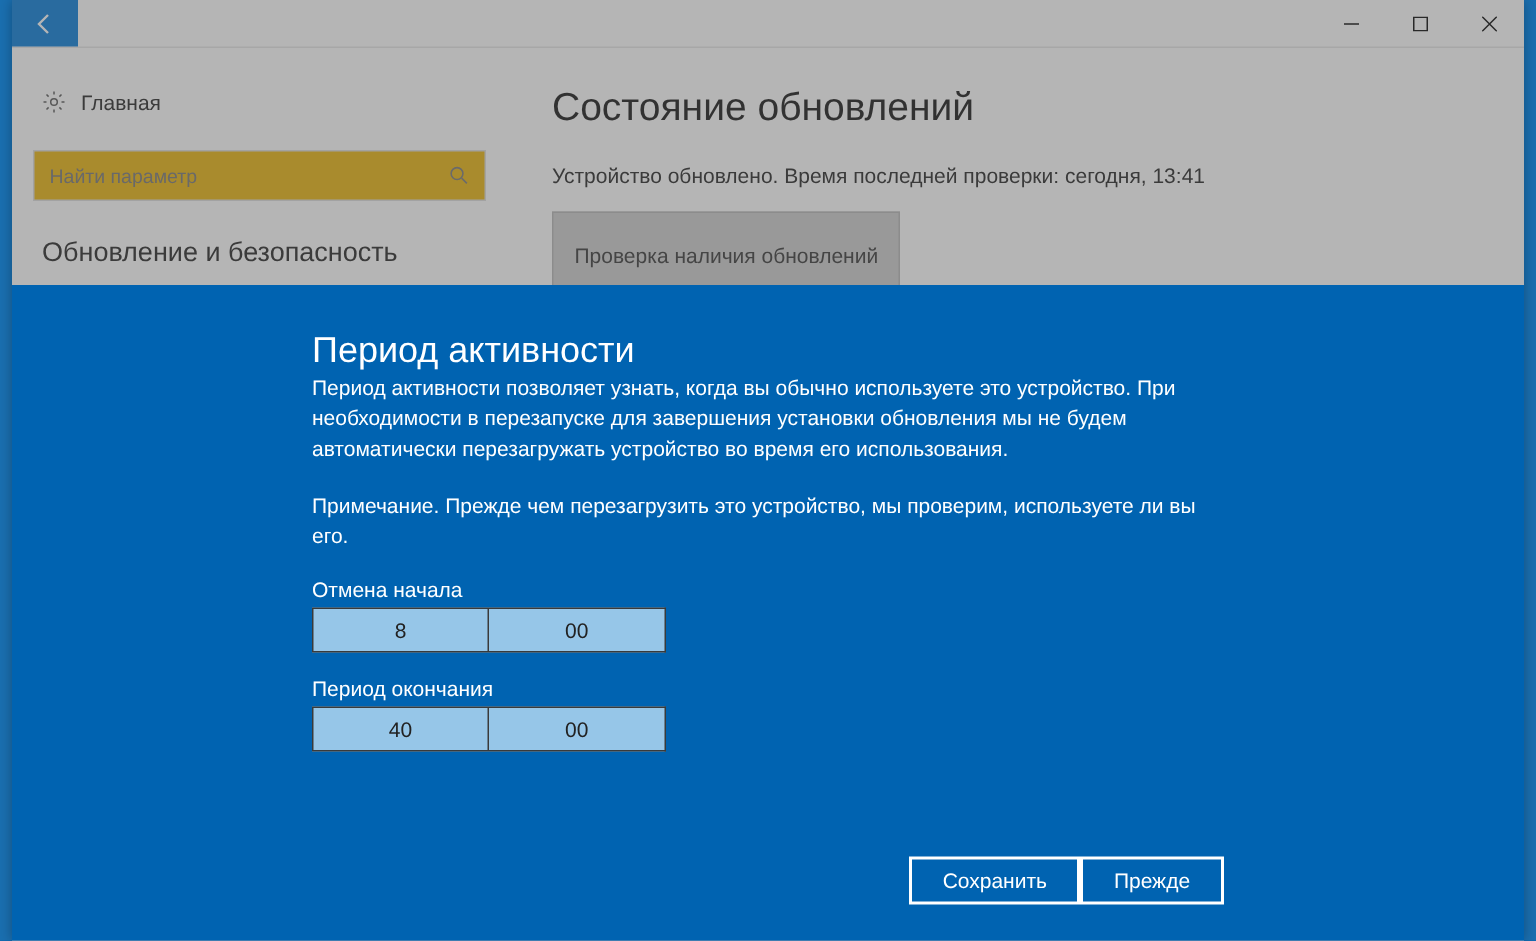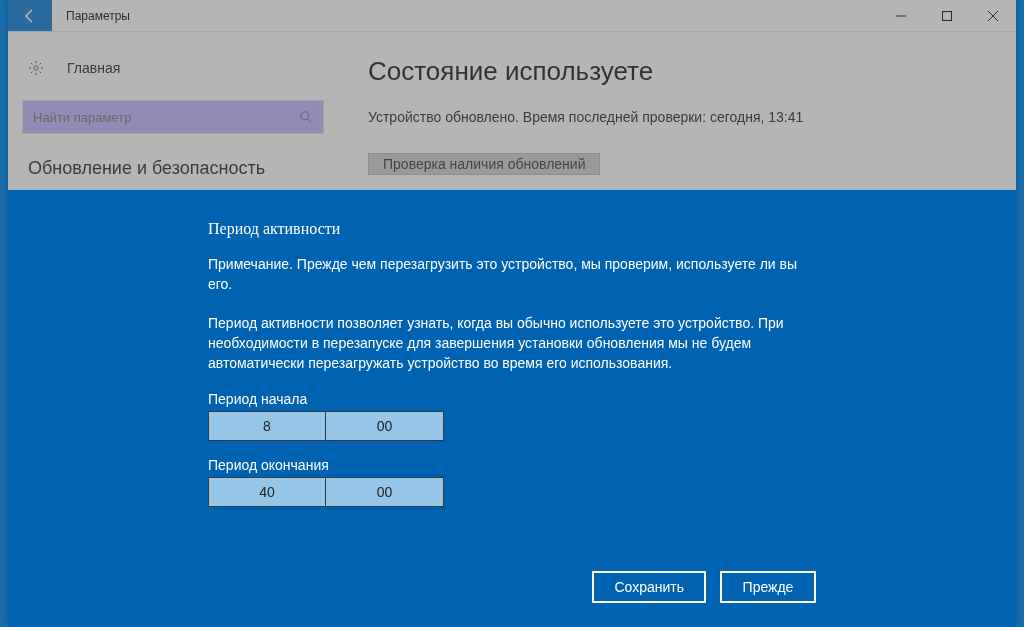--- a/index.html
+++ b/index.html
@@ -9,60 +9,59 @@
     background: #fff; box-shadow: 0 0 8px rgba(0,0,0,.3);
   }
   .titlebar { height: 32px; display: flex; align-items: stretch; background: #fff; border-bottom: 1px solid #e5e5e5;}
   .back-btn { width: 44px; background: #0078d7; color: #fff; display:flex; align-items:center; justify-content:center; font-size:16px;}
   .title-text { flex: 0 0 auto; padding: 0 14px; display:flex; align-items:center; font-size: 12px; color:#000;}
   .title-spacer { flex:1; }
   .win-btn { width:46px; display:flex; align-items:center; justify-content:center; font-size:10px; color:#000;}
   .win-btn svg { width:10px; height:10px; }
   .content { position:absolute; left:0; top:32px; right:0; bottom:0; display:flex; }
   .sidebar { width: 330px; padding: 18px 0 0 0; }
-  .home-row { display:flex; align-items:center; gap:23px; padding: 10px 20px; font-size:14px; color:#222;text-align:right;}
+  .home-row { display:flex; align-items:center; gap:10px; padding: 10px 20px; font-size:14px; color:#222;text-align:right;}
   .gear-icon { width:16px; height:16px; }
-  .search-box { margin: 14px 14px 0 14px; height: 34px; background:#c4b5fd; border:1px solid #dcdcdc; display:flex; align-items:center; padding:0 10px; justify-content:space-between;}
+  .search-box { margin: 14px 14px 0 14px; height: 34px; background:#eab308; border:1px solid #dcdcdc; display:flex; align-items:center; padding:0 10px; justify-content:space-between;}
   .search-box input { border:none; background:transparent; outline:none; font-size:13px; color:#555; width: 240px;}
   .search-icon { width:14px; height:14px; color:#666;}
   .category { padding: 24px 20px 10px 20px; font-size:18px; color:#222;}
   .main { flex:1; padding: 24px 30px 0 30px; }
   .main h1 { font-weight: 400; font-size: 26px; color:#111; margin-bottom: 22px;}
-  .status-line { font-size:14px; color:#222; margin-bottom: 28px;}
-  .check-btn { display:inline-block; background:#cccccc; border:1px solid #b5b5b5; padding: 2px 14px; font-size:14px; color:#333;}
+  .status-line { font-size:14px; color:#222; margin-bottom: 16px;}
+  .check-btn { display:inline-block; background:#cccccc; border:1px solid #b5b5b5; padding: 20px 14px; font-size:14px; color:#333;}
   
   .dim { position:absolute; left:0; top:0; right:0; bottom:0; background: rgba(90,90,90,0.45); }
   
   .dialog {
     position:absolute; left:0; right:0; top: 190px; bottom:0;
     background: #0063b1; color:#fff; padding: 30px 200px 0 200px;
   }
-  .dialog h2 { font-weight:400; font-size:16px; margin-bottom:16px;font-family:Liberation Serif, serif;}
+  .dialog h2 { font-weight:400; font-size:24px; }
   .dialog p { font-size:14px; line-height:1.45; margin-bottom:18px; max-width: 640px;}
   .time-label { font-size:14px; margin-bottom:4px;}
   .time-row { display:flex; margin-bottom:16px;}
   .time-cell {
     width:118px; height:30px; border:1px solid #3a3a3a;
     background:#96c6e8; color:#222; display:flex; align-items:center; justify-content:center; font-size:14px;
   }
   .time-cell + .time-cell { border-left: none; text-align: center;}
-  .dialog-buttons { position:absolute; right: 200px; bottom: 24px; display:flex; gap:14px;}
+  .dialog-buttons { position:absolute; right: 200px; bottom: 24px; display:flex; }
   .dlg-btn { border:2px solid #fff; color:#fff; background:transparent; padding:6px 20px; font-size:14px; min-width:96px; text-align:center;}
 </style>
 </head>
 <body>
 
 <div class="window">
   <div class="titlebar">
     <div class="back-btn">
       <svg viewBox="0 0 16 16" width="16" height="16">
           <path d="M10 2 L4 8 L10 14" stroke="#fff" stroke-width="1.6" fill="none"></path>
         </svg>
     </div>
-    <div class="title-text">Параметры</div>
     <div class="title-spacer"></div>
     <div class="win-btn">
       <svg viewBox="0 0 10 10">
           <path d="M0 5 H10" stroke="#000" stroke-width="1"></path>
         </svg>
     </div>
     <div class="win-btn">
       <svg viewBox="0 0 10 10">
           <rect x="0.5" y="0.5" width="9" height="9" stroke="#000" fill="none" stroke-width="1"></rect>
         </svg>
@@ -87,34 +86,34 @@
         <input type="text" placeholder="Найти параметр" style="">
         <svg class="search-icon" viewBox="0 0 16 16">
           <circle cx="6.5" cy="6.5" r="4.5" stroke="#777" fill="none" stroke-width="1.2"></circle>
           <path d="M10 10 L14 14" stroke="#777" stroke-width="1.2"></path>
         </svg>
       </div>
       <div class="category">Обновление и безопасность</div>
     </div>
 
     <div class="main">
-      <h1>Состояние используете</h1>
+      <h1>Состояние обновлений</h1>
       <div class="status-line">Устройство обновлено. Время последней проверки: сегодня, 13:41</div>
       <div class="check-btn">Проверка наличия обновлений</div>
     </div>
   </div>
 
   <div class="dim"></div>
 
   <div class="dialog">
     <h2>Период активности</h2>
+    <p>Период активности позволяет узнать, когда вы обычно используете это устройство. При необходимости в перезапуске для завершения установки обновления мы не будем автоматически перезагружать устройство во время его использования.</p>
     <p>Примечание. Прежде чем перезагрузить это устройство, мы проверим, используете ли вы его.</p>
-    <p>Период активности позволяет узнать, когда вы обычно используете это устройство. При необходимости в перезапуске для завершения установки обновления мы не будем автоматически перезагружать устройство во время его использования.</p>
 
-    <div class="time-label">Период начала</div>
+    <div class="time-label">Отмена начала</div>
     <div class="time-row">
       <div class="time-cell">8</div>
       <div class="time-cell">00</div>
     </div>
 
     <div class="time-label">Период окончания</div>
     <div class="time-row">
       <div class="time-cell">40</div>
       <div class="time-cell">00</div>
     </div>

